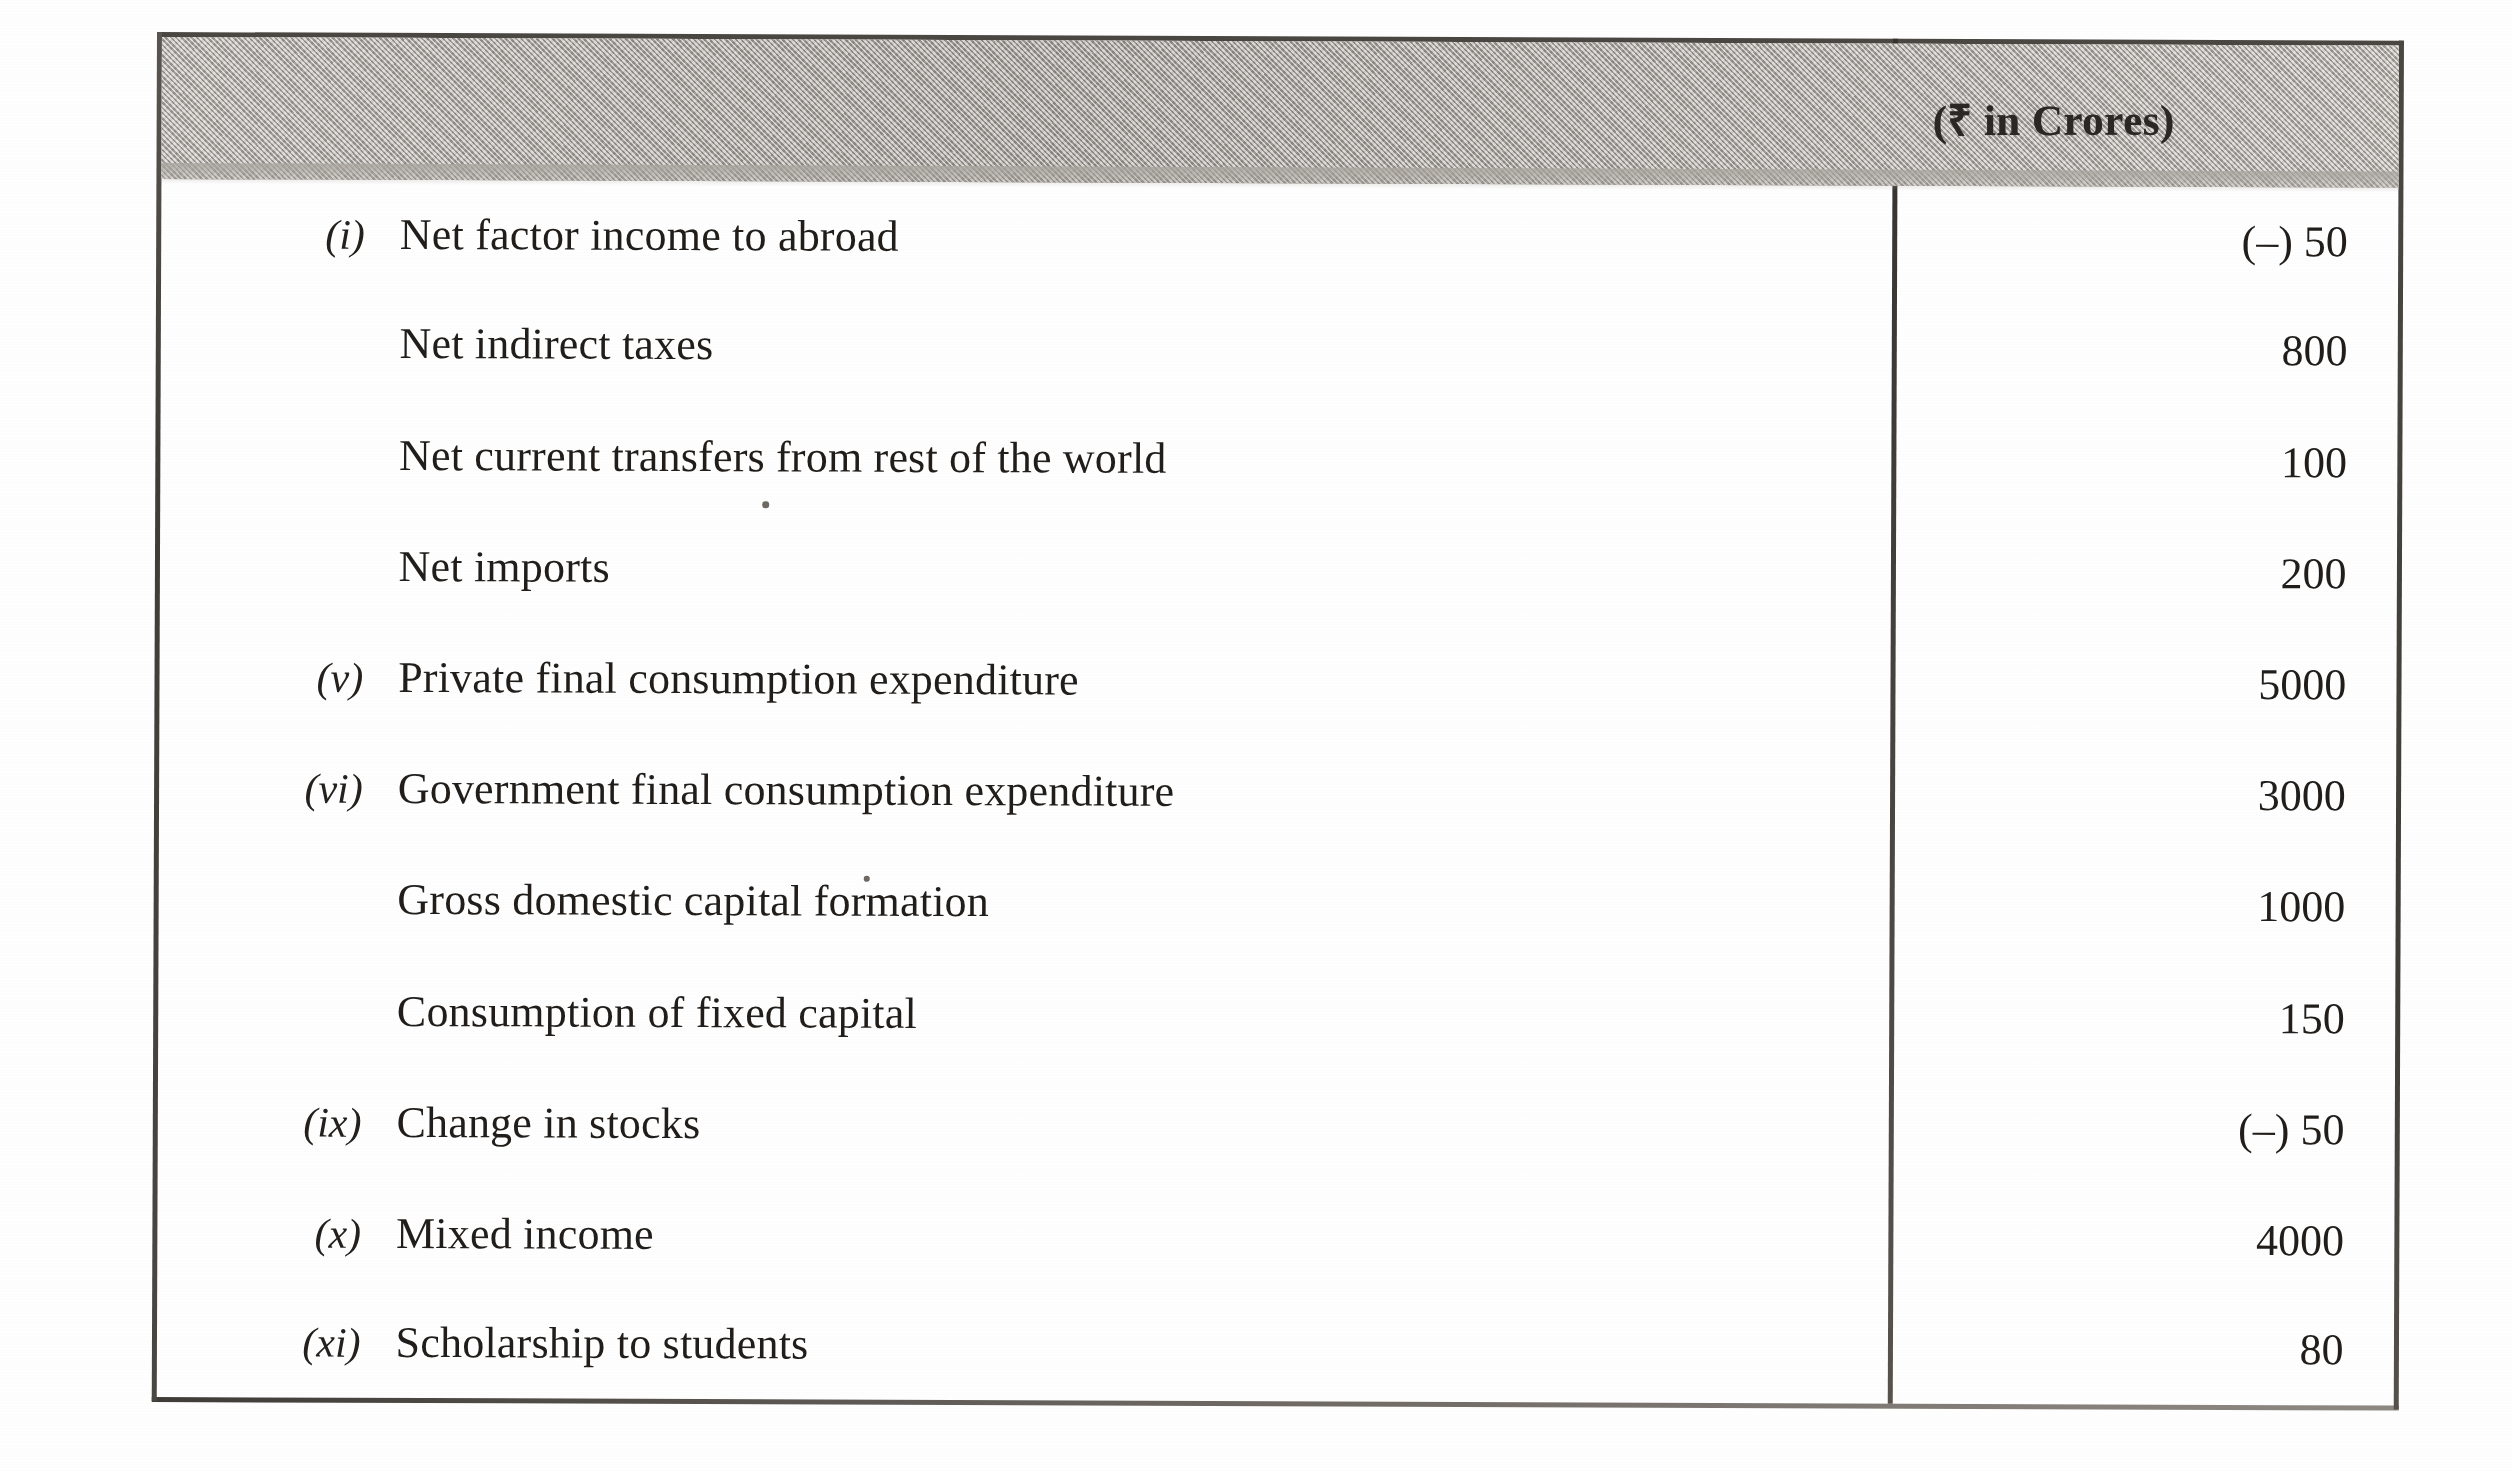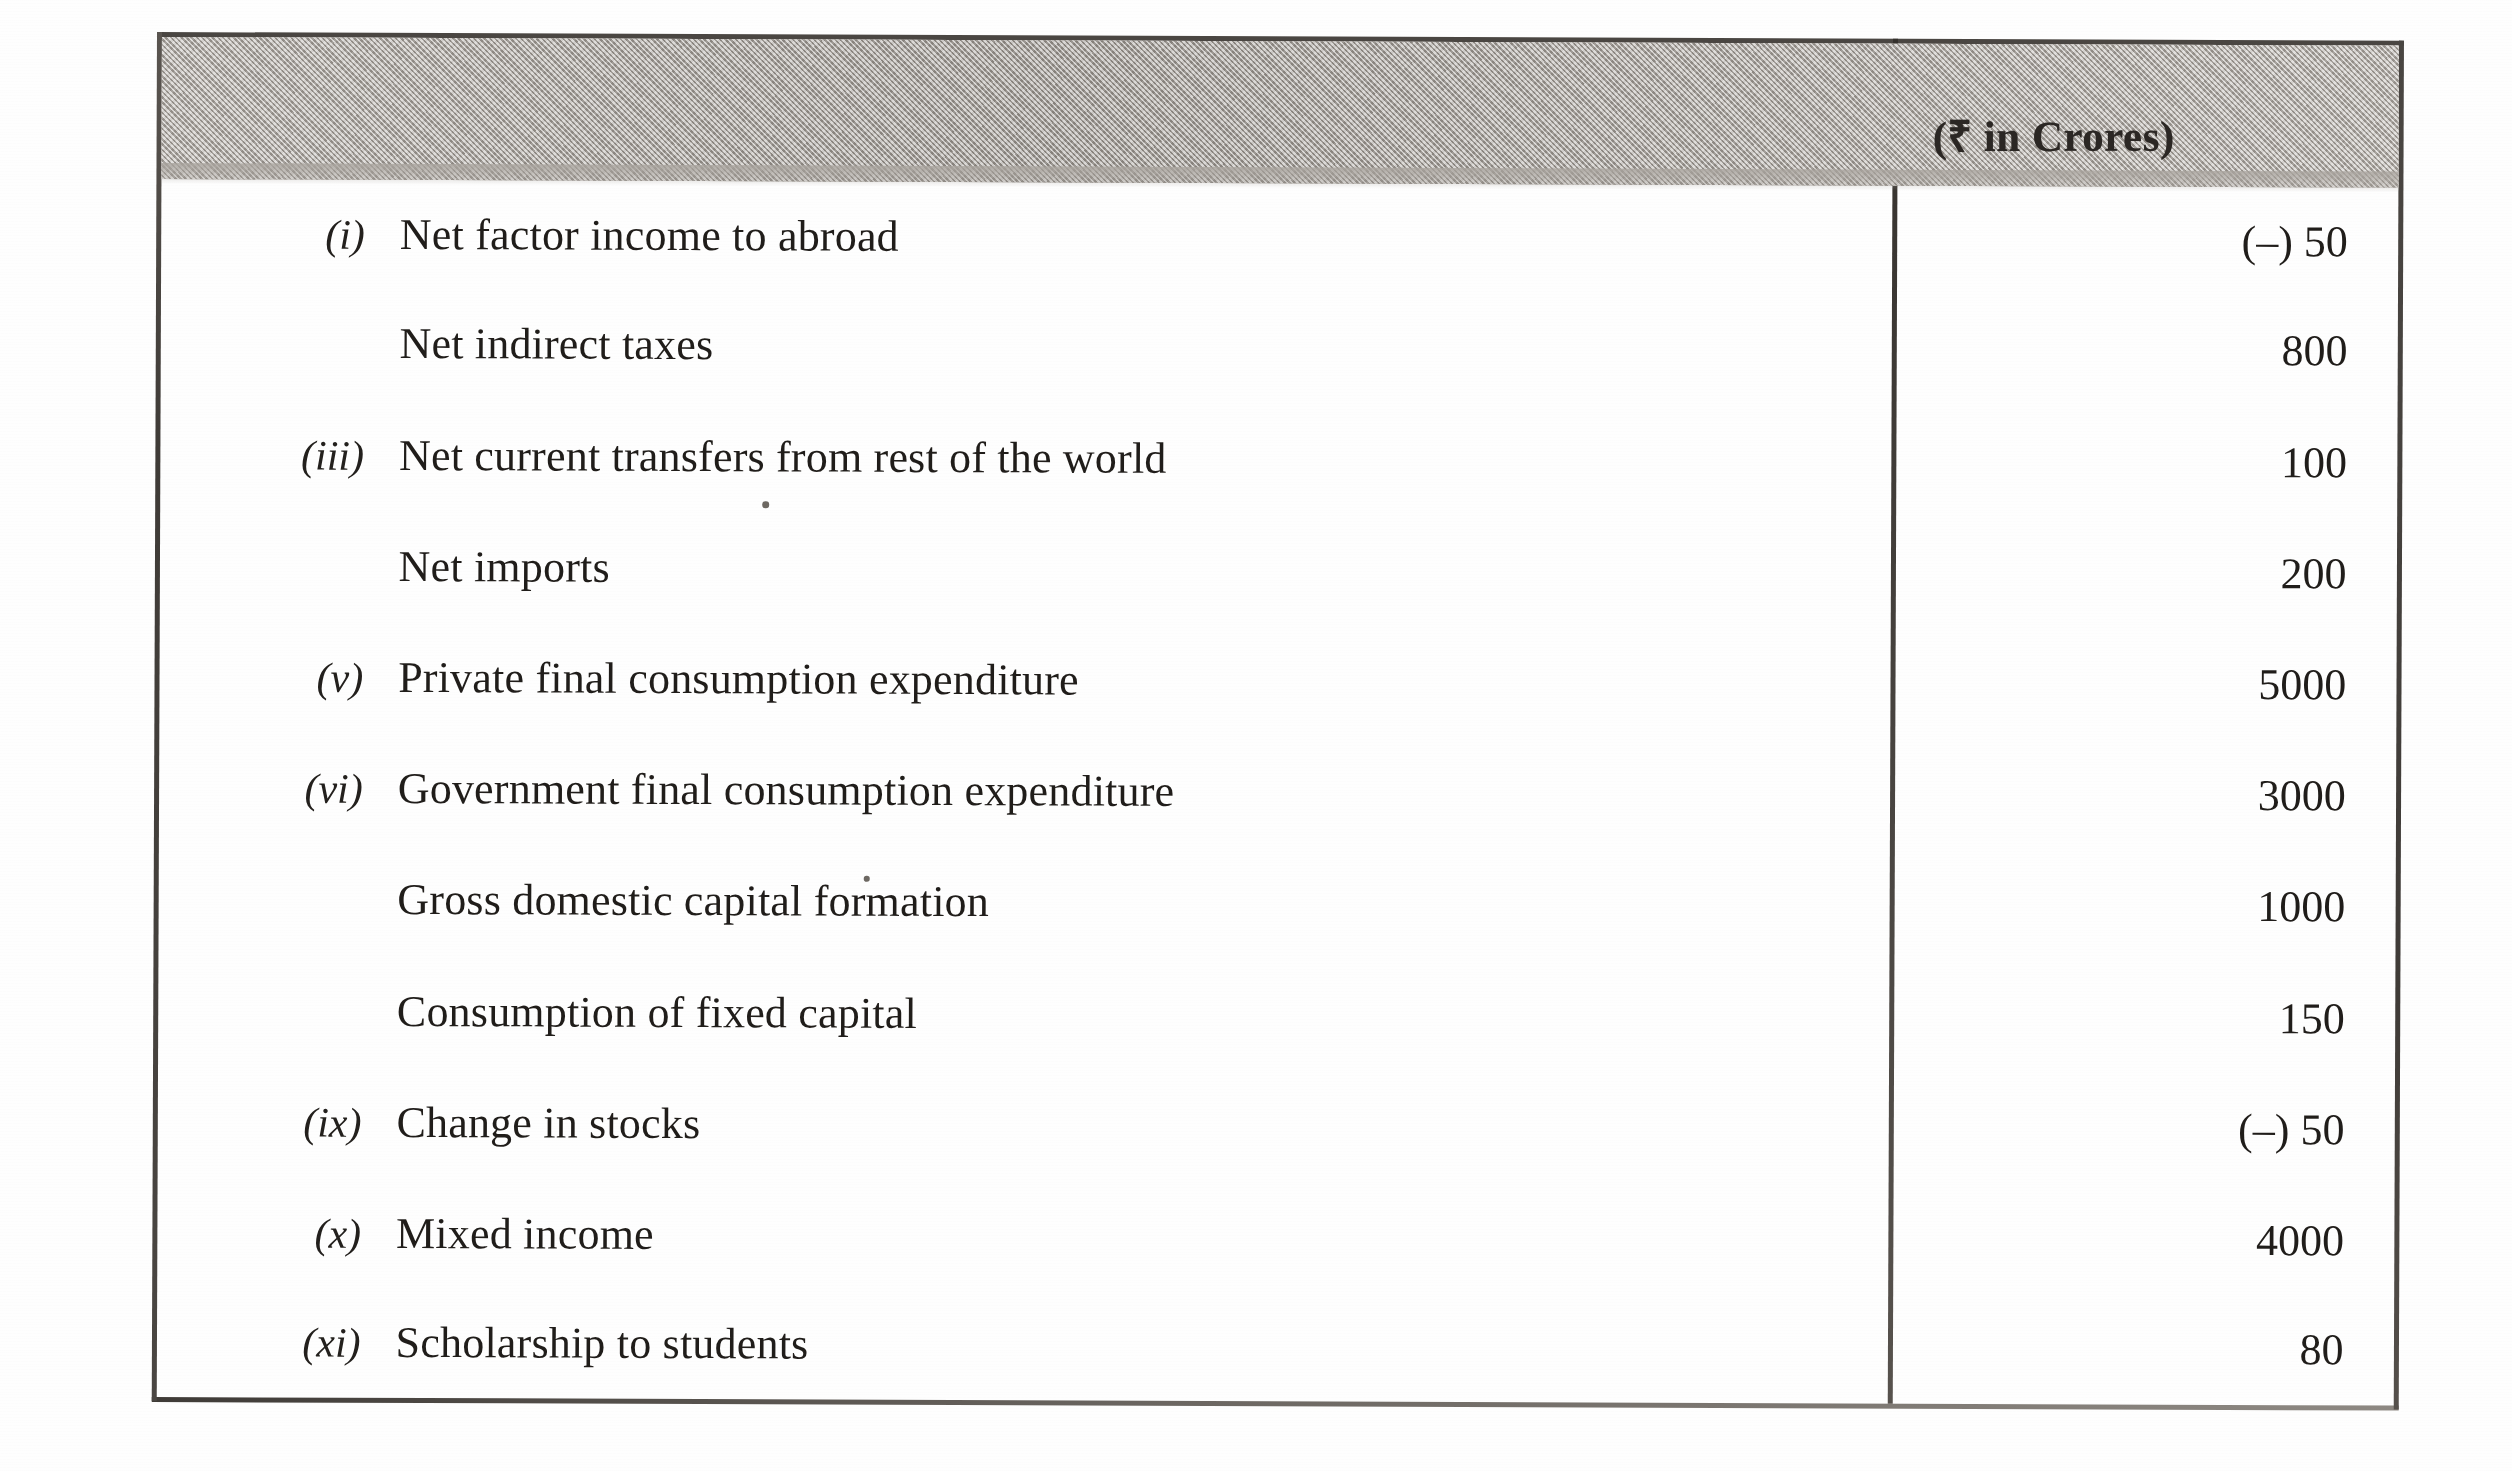--- a/index.html
+++ b/index.html
@@ -75,21 +75,20 @@
     position:absolute;
     left:1776px; top:49px;
     width:439px;
     font-size:43px;
     font-weight:600;
     color:#2b2724;
     letter-spacing:0.5px;
     text-shadow:0 0 0.9px rgba(60,55,50,0.55);
     transform:rotate(-0.35deg);
     white-space:nowrap;
-    margin-top:16px;
   }
 
   
   #rows-area{
     position:absolute;
     left:4.7px; top:147px;
     width:2237px; height:1218px;
   }
 
   .table-row{
@@ -161,21 +160,20 @@
         <span class="row-label">Net factor income to abroad</span>
         <span class="row-value">(–) 50</span>
       </div>
 
       <div class="table-row" style="top:109px;">
         <span class="row-label">Net indirect taxes</span>
         <span class="row-value">800</span>
       </div>
 
       <div class="table-row" style="top:221px;">
-        <span class="row-numeral">(iii)</span>
         <span class="row-label">Net current transfers from rest of the world</span>
         <span class="row-value">100</span>
       </div>
 
       <div class="table-row" style="top:332px;">
         <span class="row-label">Net imports</span>
         <span class="row-value">200</span>
       </div>
 
       <div class="table-row" style="top:443px;">

